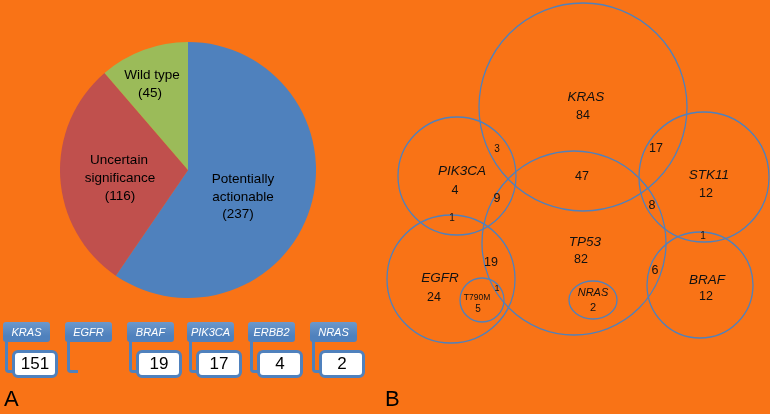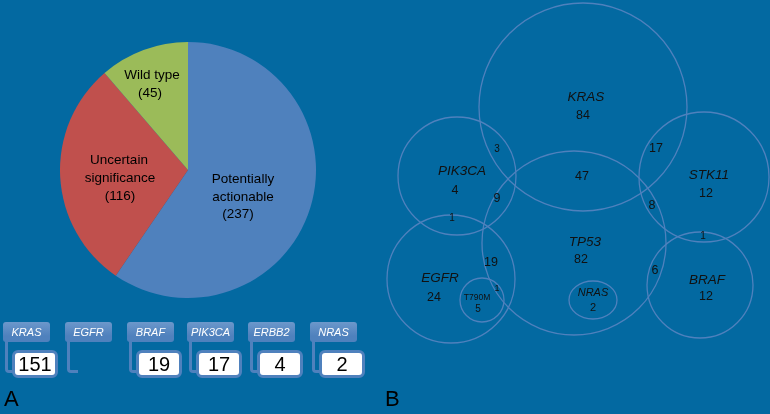--- a/index.html
+++ b/index.html
@@ -1,17 +1,17 @@
 <!DOCTYPE html>
 <html><head>
 <meta charset="utf-8">
 <style>
   html,body{margin:0;padding:0;background:#fff;}
   .figure{
-    position:relative;width:770px;height:414px;background:#0369a1;
+    position:relative;width:770px;height:414px;background:#f97316;
     font-family:"Liberation Sans", sans-serif;overflow:hidden;
   }
   .panel{position:absolute;top:0;height:414px;width:385px;}
   #panelA{left:0;}
   #panelB{left:385px;}
   .panel-label{position:absolute;bottom:4px;font-size:22px;line-height:1;color:#000;}
   #panelA .panel-label{left:4px;}
   #panelB .panel-label{left:0;}
 
   svg{display:block;}
@@ -45,21 +45,21 @@
   }
   .gene-elbow{
     position:absolute;left:2px;top:19px;width:8px;height:29px;
     border-left:3px solid #4f81bd;border-bottom:3px solid #4f81bd;
     border-bottom-left-radius:4px;
   }
   .gene-count{
     position:absolute;left:9px;top:28px;width:40px;height:22px;
     background:#fff;border:3px solid #4f81bd;border-radius:6px;
     display:flex;align-items:center;justify-content:center;
-    font-size:20px;color:#000;
+    font-size:17px;color:#000;
   }
 </style>
 </head>
 <body>
 
 <div class="figure">
 
   <div class="panel" id="panelA">
     <svg width="385" height="414" viewBox="0 0 385 414">
       <g id="pie-slices">

